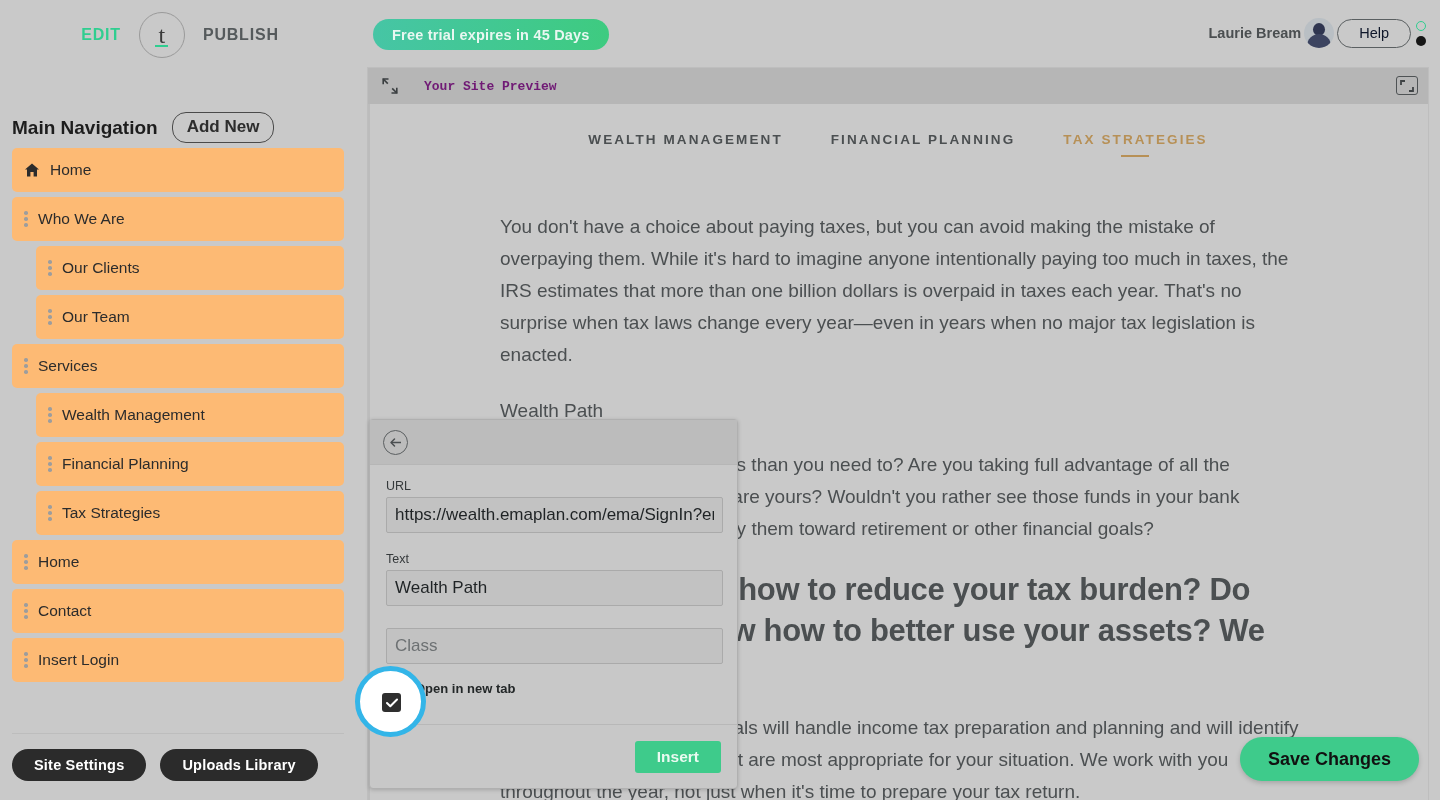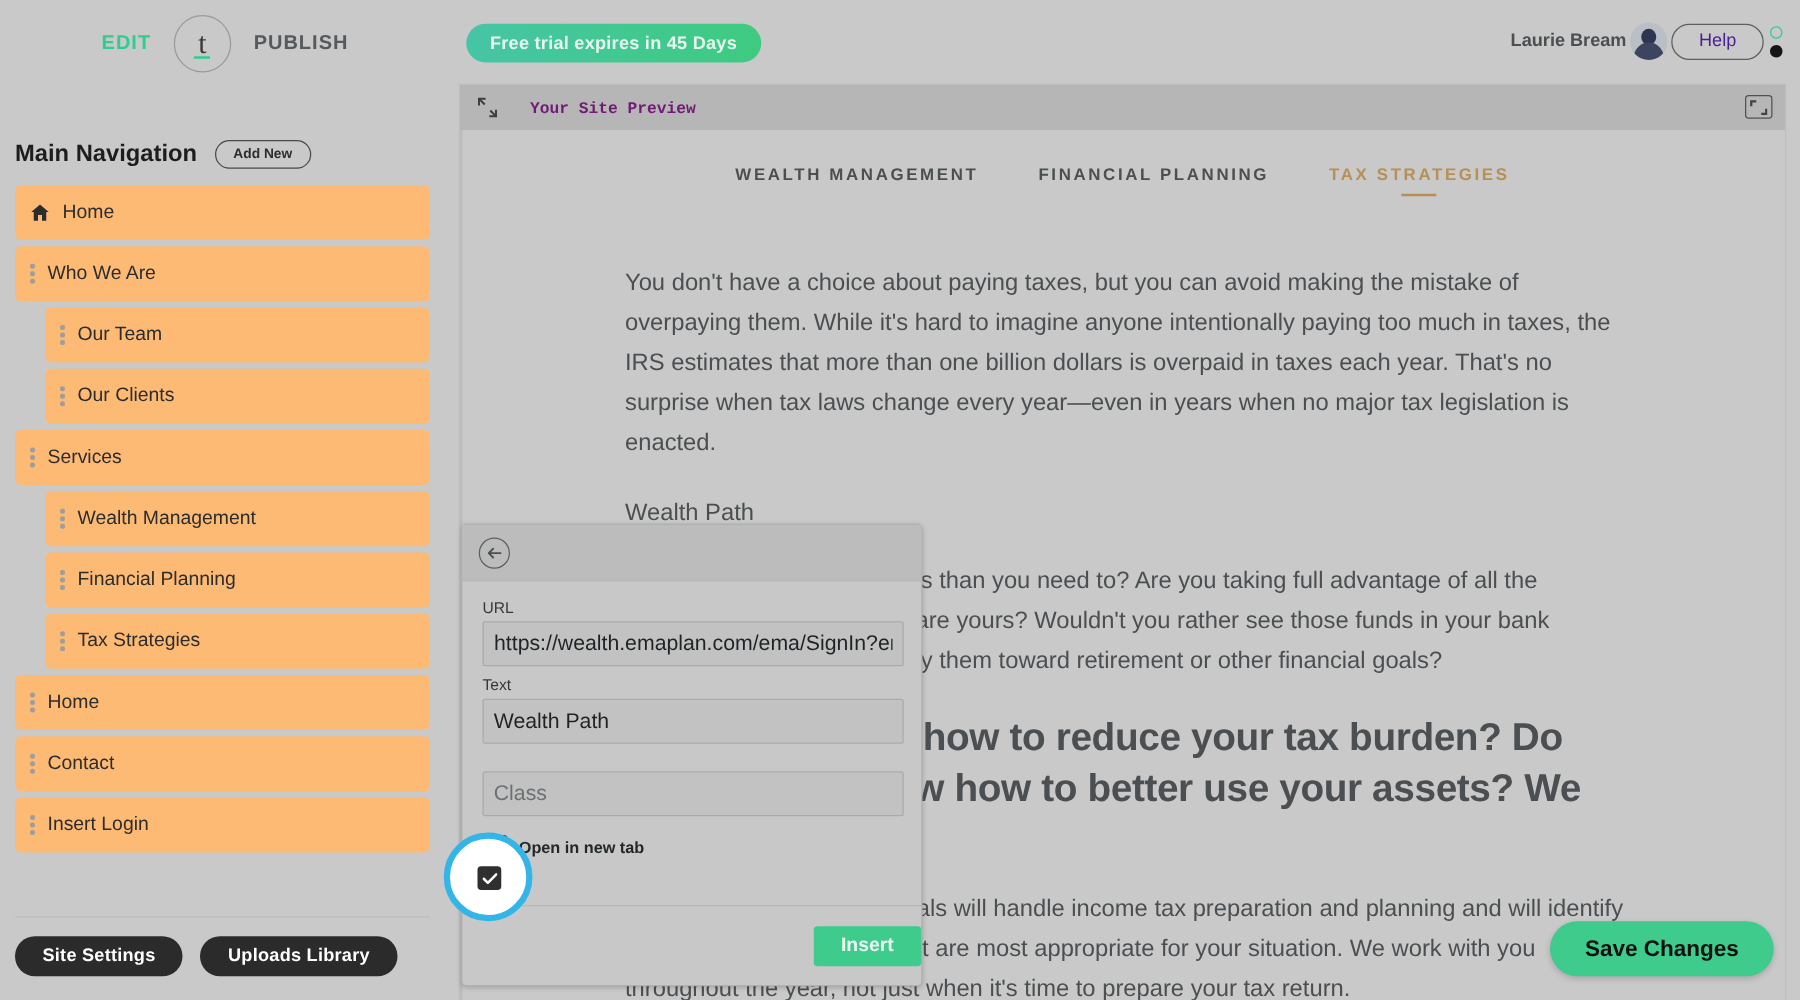--- a/index.html
+++ b/index.html
@@ -34,21 +34,21 @@
   #logo-underline { width: 13px; height: 2.5px; background: #2fce90;
     position: absolute; bottom: 10px; }
 
   #nav-header {
     position: absolute; left: 12px; top: 112px;
     display: flex; align-items: center; gap: 14px;
   }
   #nav-title { font-size: 19px; font-weight: bold; color: #1d1d1d; }
   #add-new-btn {
     border: 1.5px solid #4a4a4a; border-radius: 14px;
-    padding: 4px 14px 5px; font-size: 11px; font-weight: bold; color: #2d2d2d;
+    padding: 4px 14px 5px; font-size: 17px; font-weight: bold; color: #2d2d2d;
     background: transparent; cursor: pointer;
   }
 
   #nav-list { position: absolute; left: 12px; top: 148px; width: 332px; }
   .nav-item {
     height: 44px; border-radius: 5px; background: #fdba74;
     display: flex; align-items: center; margin-bottom: 5px;
     position: relative; cursor: pointer;
   }
   .nav-item.child { margin-left: 24px; width: 308px; }
@@ -92,21 +92,21 @@
   #avatar {
     width: 30px; height: 30px; border-radius: 50%;
     background: #b9bfc4; overflow: hidden; position: relative;
   }
   #avatar .head { position: absolute; left: 9px; top: 5px; width: 12px;
     height: 13px; border-radius: 50%; background: #2e3550; }
   #avatar .body { position: absolute; left: 3px; top: 16px; width: 24px;
     height: 16px; border-radius: 12px 12px 0 0; background: #3c4460; }
   #help-btn {
     border: 1.5px solid #5a5f61; border-radius: 15px; background: transparent;
-    height: 29px; padding: 0 21px; font-size: 14.5px; color: #4c1d95;
+    height: 29px; padding: 0 21px; font-size: 14.5px; color: #0f172a;
     cursor: pointer;
   }
   #status-dots {
     display: flex; flex-direction: column; gap: 5px; align-items: center;
     margin-left: 2px;
   }
   #dot-online { width: 10px; height: 10px; border-radius: 50%;
     border: 1.5px solid #2fce90; }
   #dot-offline { width: 10px; height: 10px; border-radius: 50%;
     background: #161616; }
@@ -178,36 +178,36 @@
   }
   #dialog-body { padding: 14px 16px 0; }
   .field-label { font-size: 12.5px; color: #35393b; margin-bottom: 4px; }
   .field-input {
     width: 337px; height: 36px; background: #c2c2c2;
     border: 1px solid #aaaaaa; border-radius: 2px;
     font-size: 17px; color: #1f2325; padding: 0 8px;
     font-family: "Liberation Sans", sans-serif; outline: none;
   }
   .field-input::placeholder { color: #6d7173; }
-  #url-group { margin-bottom: 8px; }
+  #url-group { margin-bottom: 19px; }
   #text-group { margin-bottom: 22px; }
   #class-group { margin-bottom: 12px; }
   #newtab-row { display: flex; align-items: center; gap: 9px;
     padding-left: 1px; height: 24px; }
   #newtab-checkbox {
     width: 19px; height: 19px; border-radius: 3px; background: #2f2f2f;
     display: flex; align-items: center; justify-content: center;
     cursor: pointer; flex: 0 0 auto;
   }
   #newtab-label { font-size: 13px; font-weight: bold; color: #232728; }
   #dialog-footer {
     position: absolute; left: 0; bottom: 0; width: 100%; height: 64px;
     border-top: 1px solid #b8b8b8;
     display: flex; align-items: center; justify-content: flex-end;
-    padding-right: 0;
+    padding-right: 16px;
   }
   #insert-btn {
     background: #3ecb8b; color: #eafaf1; border: none; border-radius: 3px;
     height: 32px; padding: 0 22px; font-size: 15.5px; font-weight: bold;
     cursor: pointer; font-family: "Liberation Sans", sans-serif;
   }
 
   
   #focus-ring {
     position: absolute; left: 355px; top: 666px; width: 71px; height: 71px;
@@ -263,29 +263,29 @@
             <i></i>
           </span>
           <span class="nav-label">Who We Are</span>
         </div>
         <div class="nav-item child">
           <span class="drag-dots">
             <i></i>
             <i></i>
             <i></i>
           </span>
+          <span class="nav-label">Our Clients</span>
+        </div>
+        <div class="nav-item child">
+          <span class="drag-dots">
+            <i></i>
+            <i></i>
+            <i></i>
+          </span>
           <span class="nav-label">Our Team</span>
-        </div>
-        <div class="nav-item child">
-          <span class="drag-dots">
-            <i></i>
-            <i></i>
-            <i></i>
-          </span>
-          <span class="nav-label">Our Clients</span>
         </div>
         <div class="nav-item top">
           <span class="drag-dots">
             <i></i>
             <i></i>
             <i></i>
           </span>
           <span class="nav-label">Services</span>
         </div>
         <div class="nav-item child">

